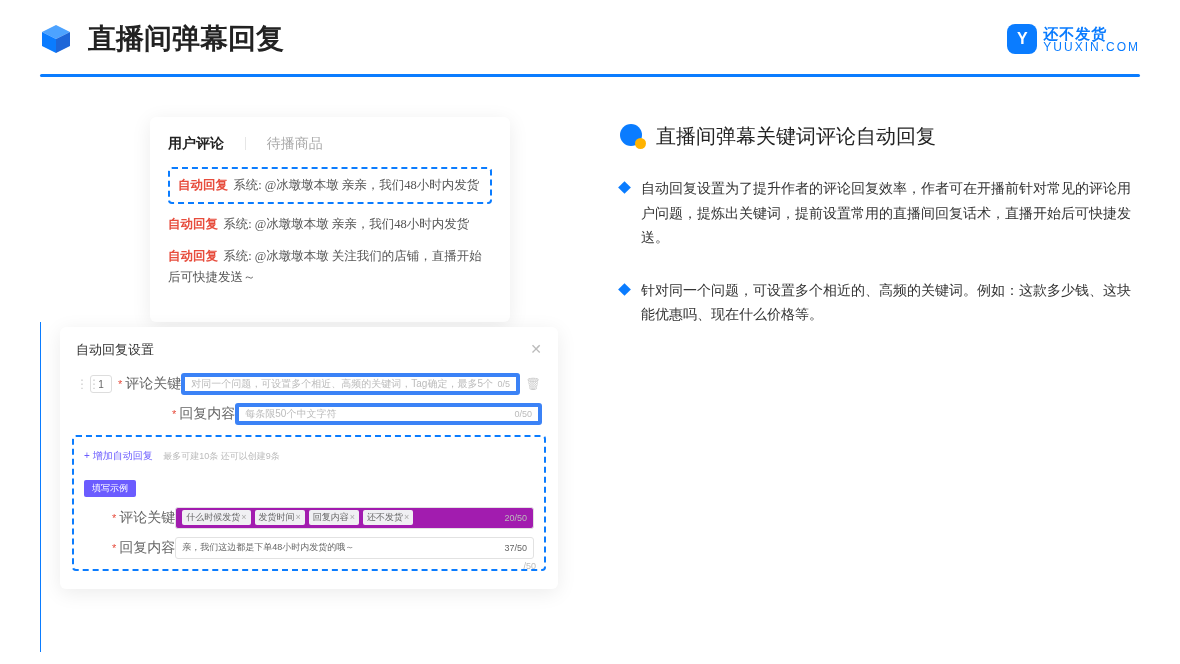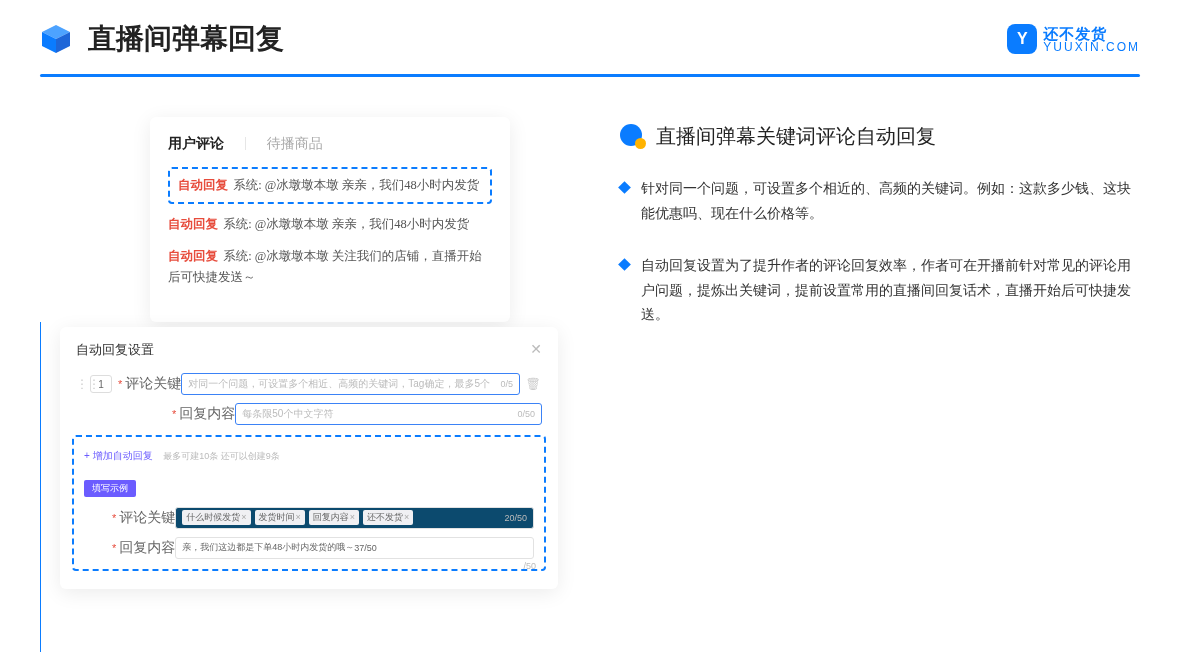--- a/index.html
+++ b/index.html
@@ -170,21 +170,21 @@
 .req-star { color: #e74c3c; margin-right: 3px; }
 .row-label {
   width: 56px;
   color: #666;
   font-size: 14px;
   white-space:nowrap;
 }
 .row-input {
   flex: 1;
   height: 22px;
-  border: 1px solid #3b82f6;
+  border: 4px solid #3b82f6;
   border-radius: 3px;
   padding: 0 6px;
   font-size: 10px;
   color: #999;
   display: flex;
   align-items: center;
   justify-content: space-between;
   background:#fff;
   position:relative;
 }
@@ -220,21 +220,21 @@
 .tag-input {
   flex: 1;
   height: 22px;
   border: 1px solid #e2e2e2;
   border-radius: 3px;
   padding: 0 6px;
   font-size: 9px;
   display: flex;
   align-items: center;
   gap: 4px;
-  background:#0c4a6e;
+  background:#a21caf;
 }
 .tag {
   background: #f0f0f3;
   color: #666;
   padding: 1px 4px;
   border-radius: 2px;
   font-size: 9px;
   white-space:nowrap;
 }
 .tag .tx{color:#aaa; margin-left:1px;}
@@ -242,20 +242,21 @@
 .filled-input {
   flex: 1;
   height: 22px;
   border: 1px solid #e2e2e2;
   border-radius: 3px;
   padding: 0 6px;
   font-size: 9px;
   color: #666;
   display: flex;
   align-items: center;
+  justify-content: space-between;
   background:#fff;
 }
 .outer-count {position:absolute; right:22px; bottom:18px; font-size:9px; color:#bbb;}
 .conn1 { left:492px; top:64px; height:330px; width:0; border-right:1.5px solid #0a7cff;}
 
 .section-head {
   display: flex;
   align-items: flex-end;
   margin-bottom: 26px;
 }
@@ -426,21 +427,21 @@
     <div class="section-head">
       <div class="bubble-icon">
         <div class="big"></div>
           <div class="small"></div>
       </div>
       <div class="section-title">直播间弹幕关键词评论自动回复</div>
     </div>
     <ul class="bullet-list">
       <li class="bullet-item">
         <span class="diamond"></span>
-        <span class="txt">针对同一个问题，可设置多个相近的、高频的关键词。例如：这款多少钱、这块能优惠吗、现在什么价格等。</span>
+        <span class="txt">自动回复设置为了提升作者的评论回复效率，作者可在开播前针对常见的评论用户问题，提炼出关键词，提前设置常用的直播间回复话术，直播开始后可快捷发送。</span>
       </li>
       <li class="bullet-item">
         <span class="diamond"></span>
-        <span class="txt">自动回复设置为了提升作者的评论回复效率，作者可在开播前针对常见的评论用户问题，提炼出关键词，提前设置常用的直播间回复话术，直播开始后可快捷发送。</span>
+        <span class="txt">针对同一个问题，可设置多个相近的、高频的关键词。例如：这款多少钱、这块能优惠吗、现在什么价格等。</span>
       </li>
     </ul>
   </div>
 </div>
 
 </body></html>

